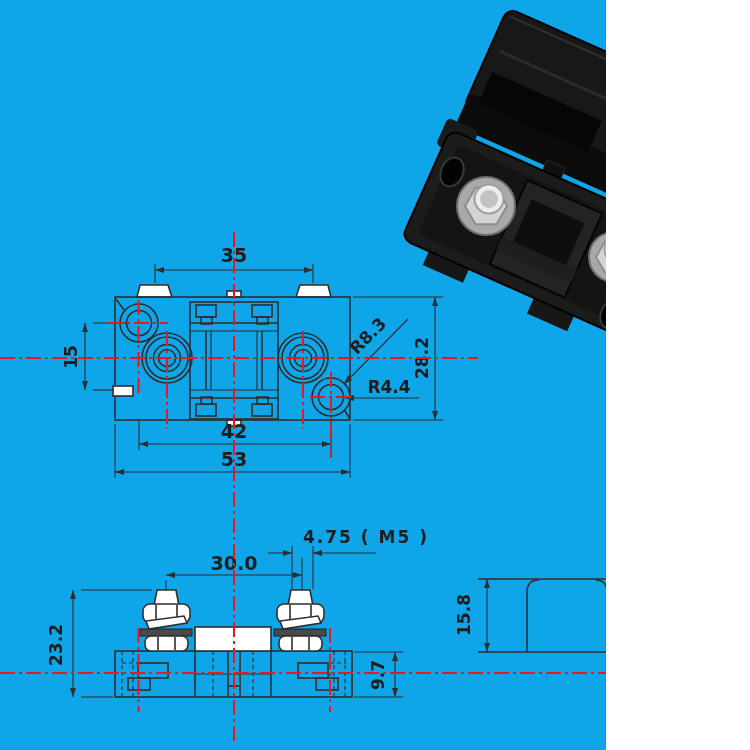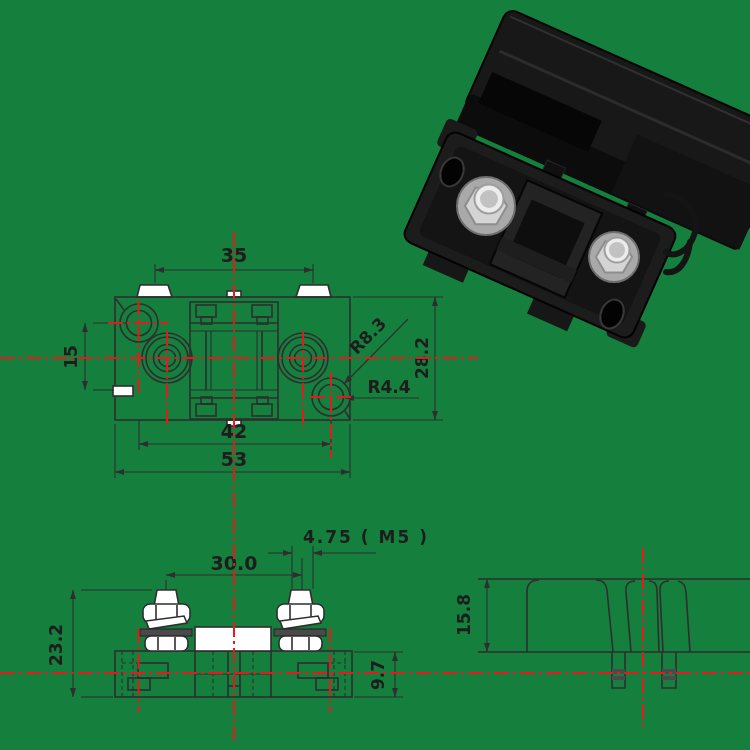--- a/index.html
+++ b/index.html
@@ -1,16 +1,16 @@
 <!DOCTYPE html>
 <html><head>
 <meta charset="utf-8">
 <style>
   html,body{margin:0;padding:0;background:#ffffff;}
-  .stage{position:relative;width:750px;height:750px;background:#15803d;overflow:hidden;
+  .stage{position:relative;width:606px;height:750px;background:#0ea5e9;overflow:hidden;
          font-family:"DejaVu Sans","Liberation Sans",sans-serif;}
   svg text{font-family:"DejaVu Sans","Liberation Sans",sans-serif;font-weight:bold;fill:#1d1d1d;}
   .dim{font-size:19px;}
   .dim-sm{font-size:17px;}
   .dim-wide{font-size:17px;letter-spacing:2px;}
   .ol{stroke:#2e2e2e;stroke-width:1.6;fill:none;}
   .olw{stroke:#2e2e2e;stroke-width:1.6;fill:#ffffff;}
   .thin{stroke:#2e2e2e;stroke-width:1.1;fill:none;}
   .hid{stroke:#2e2e2e;stroke-width:1.1;fill:none;stroke-dasharray:4 3;}
   .arr{fill:#2e2e2e;stroke:none;}

